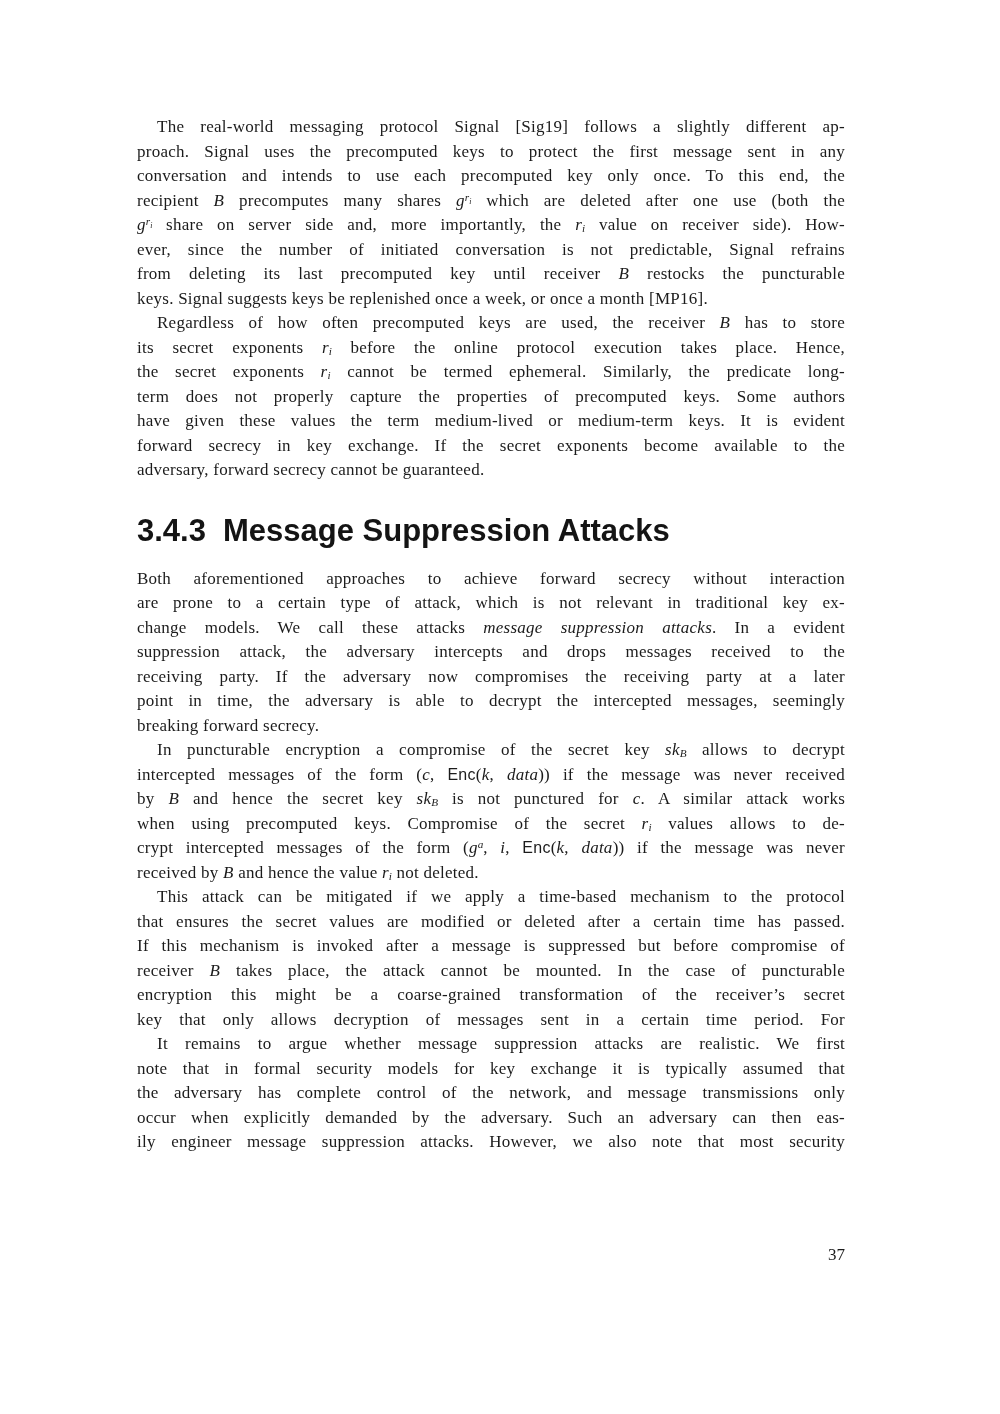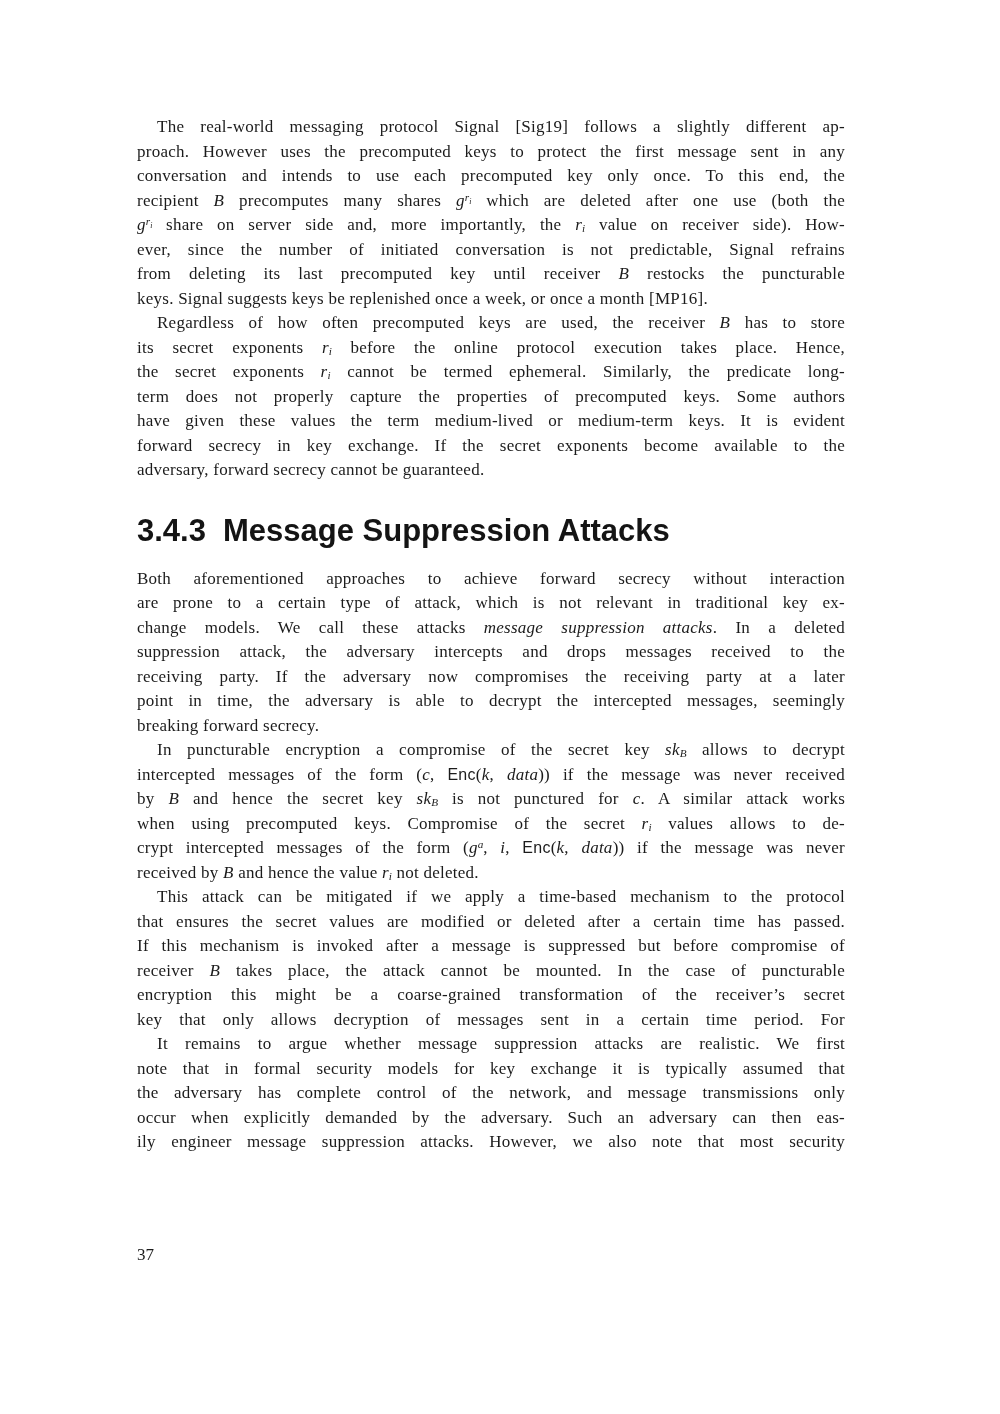--- a/index.html
+++ b/index.html
@@ -51,34 +51,35 @@
     color: #141414;
     letter-spacing: 0;
   }
   h2.section-heading .section-number { margin-right: 17px; }
 
   .page-number {
     position: absolute;
     left: 137px;
     top: 1245px;
     width: 708px;
+    text-align: right;
     font-size: 17px;
     color: #1b1b1b;
   }
 </style>
 </head>
 <body>
 
 <div class="page">
   <div class="text-col">
 
     <div>
         <div class="para indent">
           <div class="pline"><span>The real-world messaging protocol Signal [Sig19] follows a slightly different ap-</span></div>
-          <div class="pline"><span>proach. However uses the precomputed keys to protect the first message sent in any</span></div>
+          <div class="pline"><span>proach. Signal uses the precomputed keys to protect the first message sent in any</span></div>
           <div class="pline"><span>conversation and intends to use each precomputed key only once. To this end, the</span></div>
           <div class="pline"><span>recipient </span><span class="it">B</span><span> precomputes many shares </span><span class="it">g</span><span class="sup it">r</span><span class="ssb it">i</span><span> which are deleted after one use (both the</span></div>
           <div class="pline"><span class="it">g</span><span class="sup it">r</span><span class="ssb it">i</span><span> share on server side and, more importantly, the </span><span class="it">r</span><span class="sub it">i</span><span> value on receiver side). How-</span></div>
           <div class="pline"><span>ever, since the number of initiated conversation is not predictable, Signal refrains</span></div>
           <div class="pline"><span>from deleting its last precomputed key until receiver </span><span class="it">B</span><span> restocks the puncturable</span></div>
           <div class="pline lastline"><span>keys. Signal suggests keys be replenished once a week, or once a month [MP16].</span></div>
         </div>
         <div class="para indent">
           <div class="pline"><span>Regardless of how often precomputed keys are used, the receiver </span><span class="it">B</span><span> has to store</span></div>
           <div class="pline"><span>its secret exponents </span><span class="it">r</span><span class="sub it">i</span><span> before the online protocol execution takes place. Hence,</span></div>
@@ -91,21 +92,21 @@
       </div>
 
     <h2 class="section-heading">
       <span class="section-number">3.4.3</span><span>Message Suppression Attacks</span>
     </h2>
 
     <div>
         <div class="para">
           <div class="pline"><span>Both aforementioned approaches to achieve forward secrecy without interaction</span></div>
           <div class="pline"><span>are prone to a certain type of attack, which is not relevant in traditional key ex-</span></div>
-          <div class="pline"><span>change models. We call these attacks </span><span class="it">message suppression attacks</span><span>. In a deleted</span></div>
+          <div class="pline"><span>change models. We call these attacks </span><span class="it">message suppression attacks</span><span>. In a evident</span></div>
           <div class="pline"><span>suppression attack, the adversary intercepts and drops messages received to the</span></div>
           <div class="pline"><span>receiving party. If the adversary now compromises the receiving party at a later</span></div>
           <div class="pline"><span>point in time, the adversary is able to decrypt the intercepted messages, seemingly</span></div>
           <div class="pline lastline"><span>breaking forward secrecy.</span></div>
         </div>
         <div class="para indent">
           <div class="pline"><span>In puncturable encryption a compromise of the secret key </span><span class="it">sk</span><span class="sub it">B</span><span> allows to decrypt</span></div>
           <div class="pline"><span>intercepted messages of the form (</span><span class="it">c</span><span>, </span><span class="sf">Enc</span><span>(</span><span class="it">k</span><span>, </span><span class="it">data</span><span>)) if the message was never received</span></div>
           <div class="pline"><span>by </span><span class="it">B</span><span> and hence the secret key </span><span class="it">sk</span><span class="sub it">B</span><span> is not punctured for </span><span class="it">c</span><span>. A similar attack works</span></div>
           <div class="pline"><span>when using precomputed keys. Compromise of the secret </span><span class="it">r</span><span class="sub it">i</span><span> values allows to de-</span></div>

